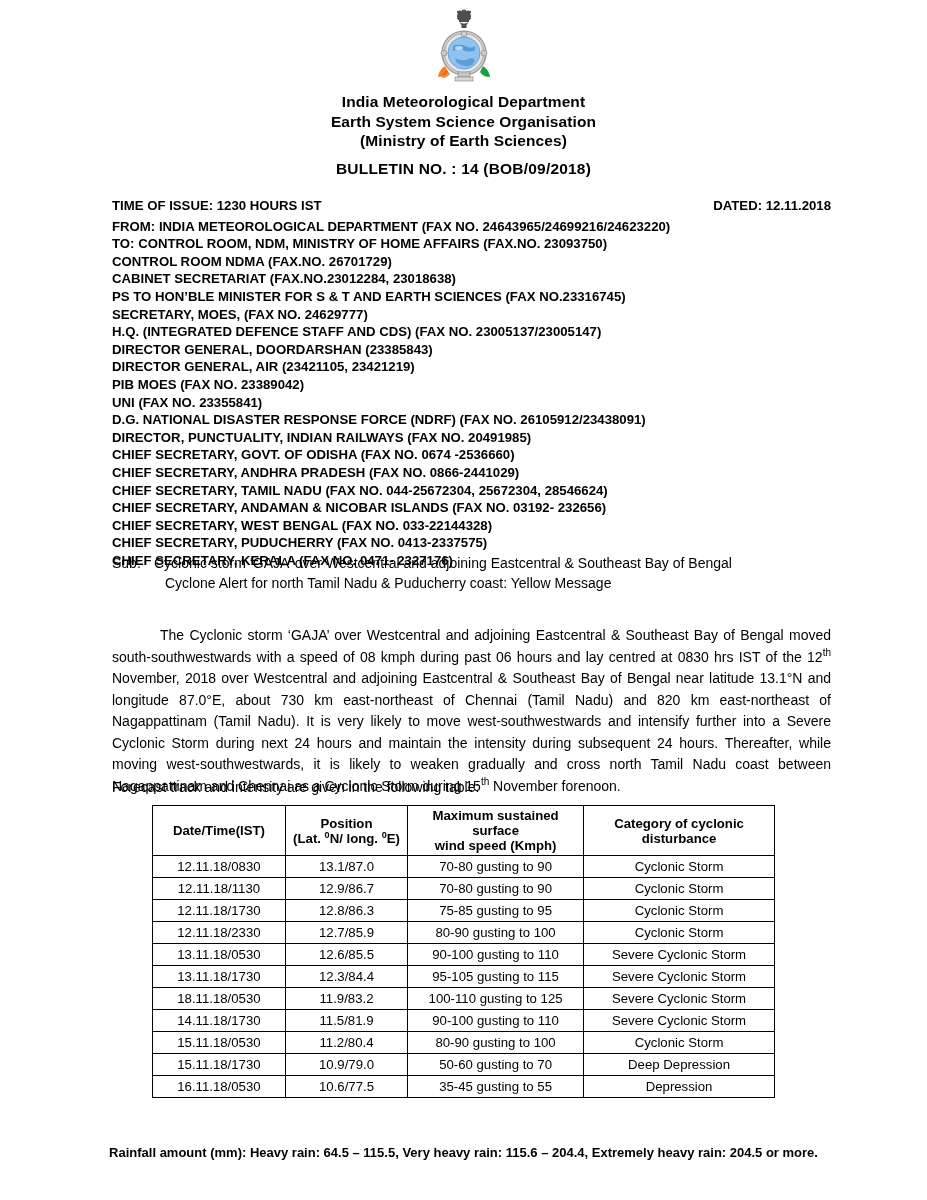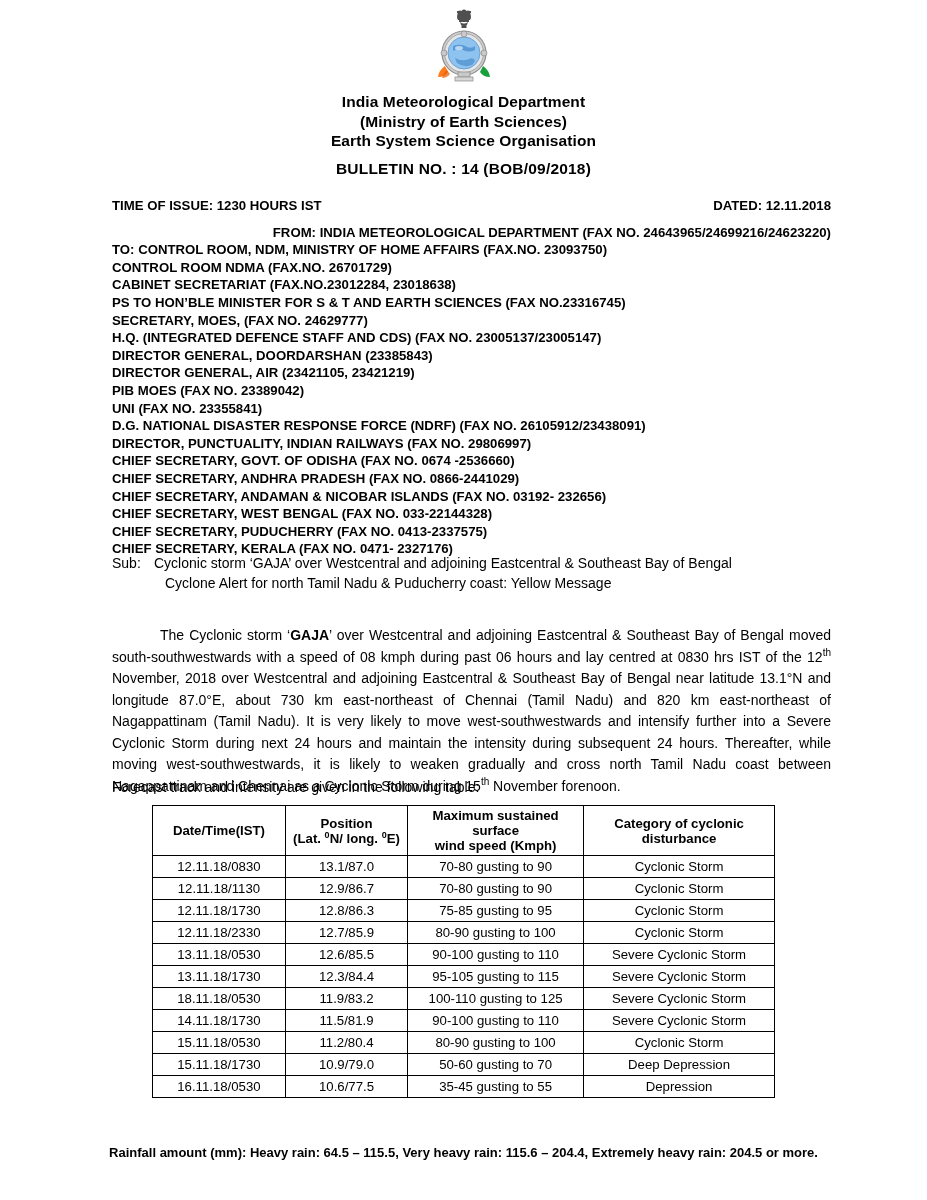--- a/index.html
+++ b/index.html
@@ -65,21 +65,21 @@
     top: 197px;
     font-weight: bold;
     font-size: 13.2px;
     line-height: 17.6px;
   }
   .issue-row {
     display: flex;
     justify-content: space-between;
     align-items: flex-start;
   }
-  .from-line { margin-top: 9px; text-align: right; }
+  .from-line { margin-top: 3px; }
   .to-list { }
   .to-list div { white-space: nowrap; }
 
   
   .subject {
     position: absolute;
     left: 112px;
     right: 96px;
     top: 554px;
     font-weight: normal;
@@ -98,21 +98,21 @@
   .body-par {
     position: absolute;
     left: 112px;
     right: 96px;
     top: 625px;
     font-size: 14px;
     line-height: 21.5px;
     text-align: justify;
     text-indent: 48px;
   }
-  .body-par b { font-weight: bold; }
+  .body-par b { font-weight: normal; }
   sup { font-size: 10px; vertical-align: super; line-height: 0; }
 
   .table-lead {
     position: absolute;
     left: 112px;
     top: 779px;
     font-size: 14px;
   }
 
   
@@ -194,22 +194,22 @@
         <path d="M14 62 q-4 3 -5 8 q5 0 8 -4 z" fill="#e65c00" opacity="0.7"></path>
 
         <rect x="25" y="64" width="12" height="5" fill="#c9c9c9" stroke="#8a8a8a" stroke-width="0.7"></rect>
         <rect x="22" y="69" width="18" height="4" fill="#d6d6d6" stroke="#8a8a8a" stroke-width="0.7"></rect>
       </svg>
     </div>
   </div>
 
   <div class="hdr">
     <div>India Meteorological Department</div>
+    <div>Earth System Science Organisation</div>
     <div>(Ministry of Earth Sciences)</div>
-    <div>Earth System Science Organisation</div>
   </div>
   <div class="bulletin">BULLETIN NO. : 14 (BOB/09/2018)</div>
 
   <div class="meta">
     <div class="issue-row">
       <span>TIME OF ISSUE: 1230 HOURS IST</span>
       <span>DATED: 12.11.2018</span>
     </div>
     <div class="from-line">FROM: INDIA METEOROLOGICAL DEPARTMENT (FAX NO. 24643965/24699216/24623220)</div>
     <div class="to-list">
@@ -217,23 +217,24 @@
       <div>CONTROL ROOM NDMA (FAX.NO. 26701729)</div>
       <div>CABINET SECRETARIAT (FAX.NO.23012284, 23018638)</div>
       <div>PS TO HON’BLE MINISTER FOR S &amp; T AND EARTH SCIENCES (FAX NO.23316745)</div>
       <div>SECRETARY, MOES, (FAX NO. 24629777)</div>
       <div>H.Q. (INTEGRATED DEFENCE STAFF AND CDS) (FAX NO. 23005137/23005147)</div>
       <div>DIRECTOR GENERAL, DOORDARSHAN (23385843)</div>
       <div>DIRECTOR GENERAL, AIR (23421105, 23421219)</div>
       <div>PIB MOES (FAX NO. 23389042)</div>
       <div>UNI (FAX NO. 23355841)</div>
       <div>D.G. NATIONAL DISASTER RESPONSE FORCE (NDRF) (FAX NO. 26105912/23438091)</div>
-      <div>DIRECTOR, PUNCTUALITY, INDIAN RAILWAYS (FAX NO. 29806997)</div>
+      <div>DIRECTOR, PUNCTUALITY, INDIAN RAILWAYS (FAX NO. 20491985)</div>
       <div>CHIEF SECRETARY, GOVT. OF ODISHA (FAX NO.  0674 -2536660)</div>
       <div>CHIEF SECRETARY, ANDHRA PRADESH (FAX NO. 0866-2441029)</div>
+      <div>CHIEF SECRETARY, TAMIL NADU (FAX NO. 044-25672304, 25672304, 28546624)</div>
       <div>CHIEF SECRETARY, ANDAMAN &amp; NICOBAR ISLANDS (FAX NO. 03192- 232656)</div>
       <div>CHIEF SECRETARY, WEST BENGAL (FAX NO. 033-22144328)</div>
       <div>CHIEF SECRETARY, PUDUCHERRY (FAX NO. 0413-2337575)</div>
       <div>CHIEF SECRETARY, KERALA (FAX NO. 0471- 2327176)</div>
     </div>
   </div>
 
   <div class="subject">
     <div class="sub-row">
       <span class="sub-label">Sub:</span>

